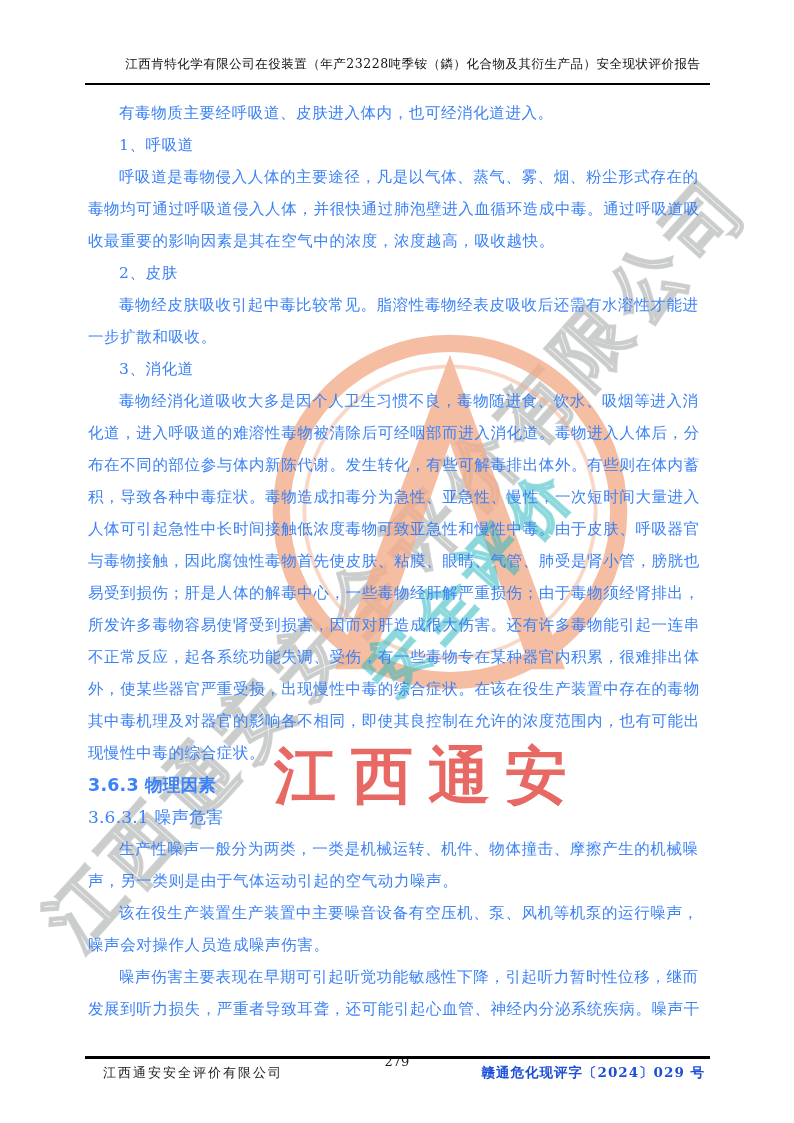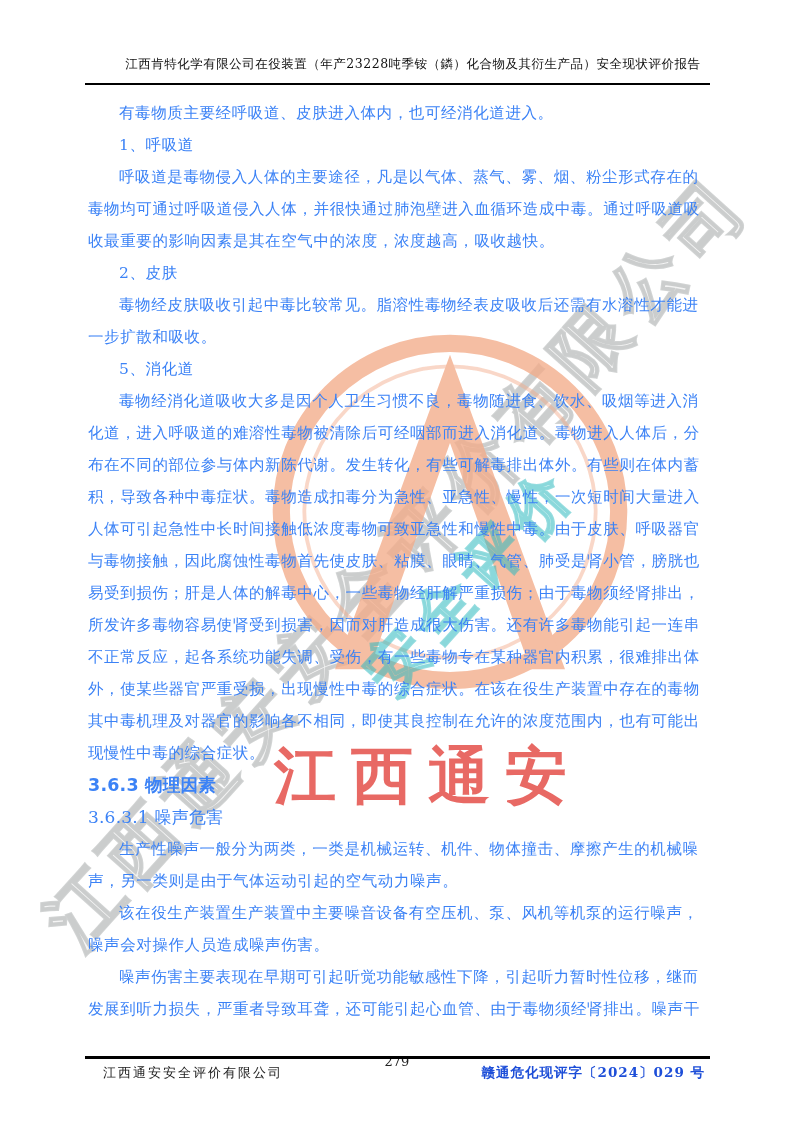--- a/index.html
+++ b/index.html
@@ -79,40 +79,40 @@
 
   <main class="doc-body" id="body-lines">
       <div class="ln indent">有毒物质主要经呼吸道、皮肤进入体内，也可经消化道进入。</div>
       <div class="ln indent">1、呼吸道</div>
       <div class="ln indent">呼吸道是毒物侵入人体的主要途径，凡是以气体、蒸气、雾、烟、粉尘形式存在的</div>
       <div class="ln">毒物均可通过呼吸道侵入人体，并很快通过肺泡壁进入血循环造成中毒。通过呼吸道吸</div>
       <div class="ln">收最重要的影响因素是其在空气中的浓度，浓度越高，吸收越快。</div>
       <div class="ln indent">2、皮肤</div>
       <div class="ln indent">毒物经皮肤吸收引起中毒比较常见。脂溶性毒物经表皮吸收后还需有水溶性才能进</div>
       <div class="ln">一步扩散和吸收。</div>
-      <div class="ln indent">5、消化道</div>
+      <div class="ln indent">3、消化道</div>
       <div class="ln indent">毒物经消化道吸收大多是因个人卫生习惯不良，毒物随进食、饮水、吸烟等进入消</div>
       <div class="ln">化道，进入呼吸道的难溶性毒物被清除后可经咽部而进入消化道。毒物进入人体后，分</div>
       <div class="ln">布在不同的部位参与体内新陈代谢。发生转化，有些可解毒排出体外。有些则在体内蓄</div>
       <div class="ln">积，导致各种中毒症状。毒物造成扣毒分为急性、亚急性、慢性，一次短时间大量进入</div>
       <div class="ln">人体可引起急性中长时间接触低浓度毒物可致亚急性和慢性中毒。由于皮肤、呼吸器官</div>
       <div class="ln">与毒物接触，因此腐蚀性毒物首先使皮肤、粘膜、眼睛、气管、肺受是肾小管，膀胱也</div>
       <div class="ln">易受到损伤；肝是人体的解毒中心，一些毒物经肝解严重损伤；由于毒物须经肾排出，</div>
       <div class="ln">所发许多毒物容易使肾受到损害，因而对肝造成很大伤害。还有许多毒物能引起一连串</div>
       <div class="ln">不正常反应，起各系统功能失调、受伤，有一些毒物专在某种器官内积累，很难排出体</div>
       <div class="ln">外，使某些器官严重受损，出现慢性中毒的综合症状。在该在役生产装置中存在的毒物</div>
       <div class="ln">其中毒机理及对器官的影响各不相同，即使其良控制在允许的浓度范围内，也有可能出</div>
       <div class="ln">现慢性中毒的综合症状。</div>
       <div class="ln h1">3.6.3 物理因素</div>
       <div class="ln h2">3.6.3.1 噪声危害</div>
       <div class="ln indent">生产性噪声一般分为两类，一类是机械运转、机件、物体撞击、摩擦产生的机械噪</div>
       <div class="ln">声，另一类则是由于气体运动引起的空气动力噪声。</div>
       <div class="ln indent">该在役生产装置生产装置中主要噪音设备有空压机、泵、风机等机泵的运行噪声，</div>
       <div class="ln">噪声会对操作人员造成噪声伤害。</div>
       <div class="ln indent">噪声伤害主要表现在早期可引起听觉功能敏感性下降，引起听力暂时性位移，继而</div>
-      <div class="ln">发展到听力损失，严重者导致耳聋，还可能引起心血管、由于毒物须经肾排出。噪声干</div>
+      <div class="ln">发展到听力损失，严重者导致耳聋，还可能引起心血管、神经内分泌系统疾病。噪声干</div>
     </main>
 
   <div class="page-number">279</div>
   <div class="footer-rule"></div>
   <div class="footer-left">江西通安安全评价有限公司</div>
   <div class="footer-right">赣通危化现评字〔2024〕029 号</div>
 </div>
 
 </body></html>

